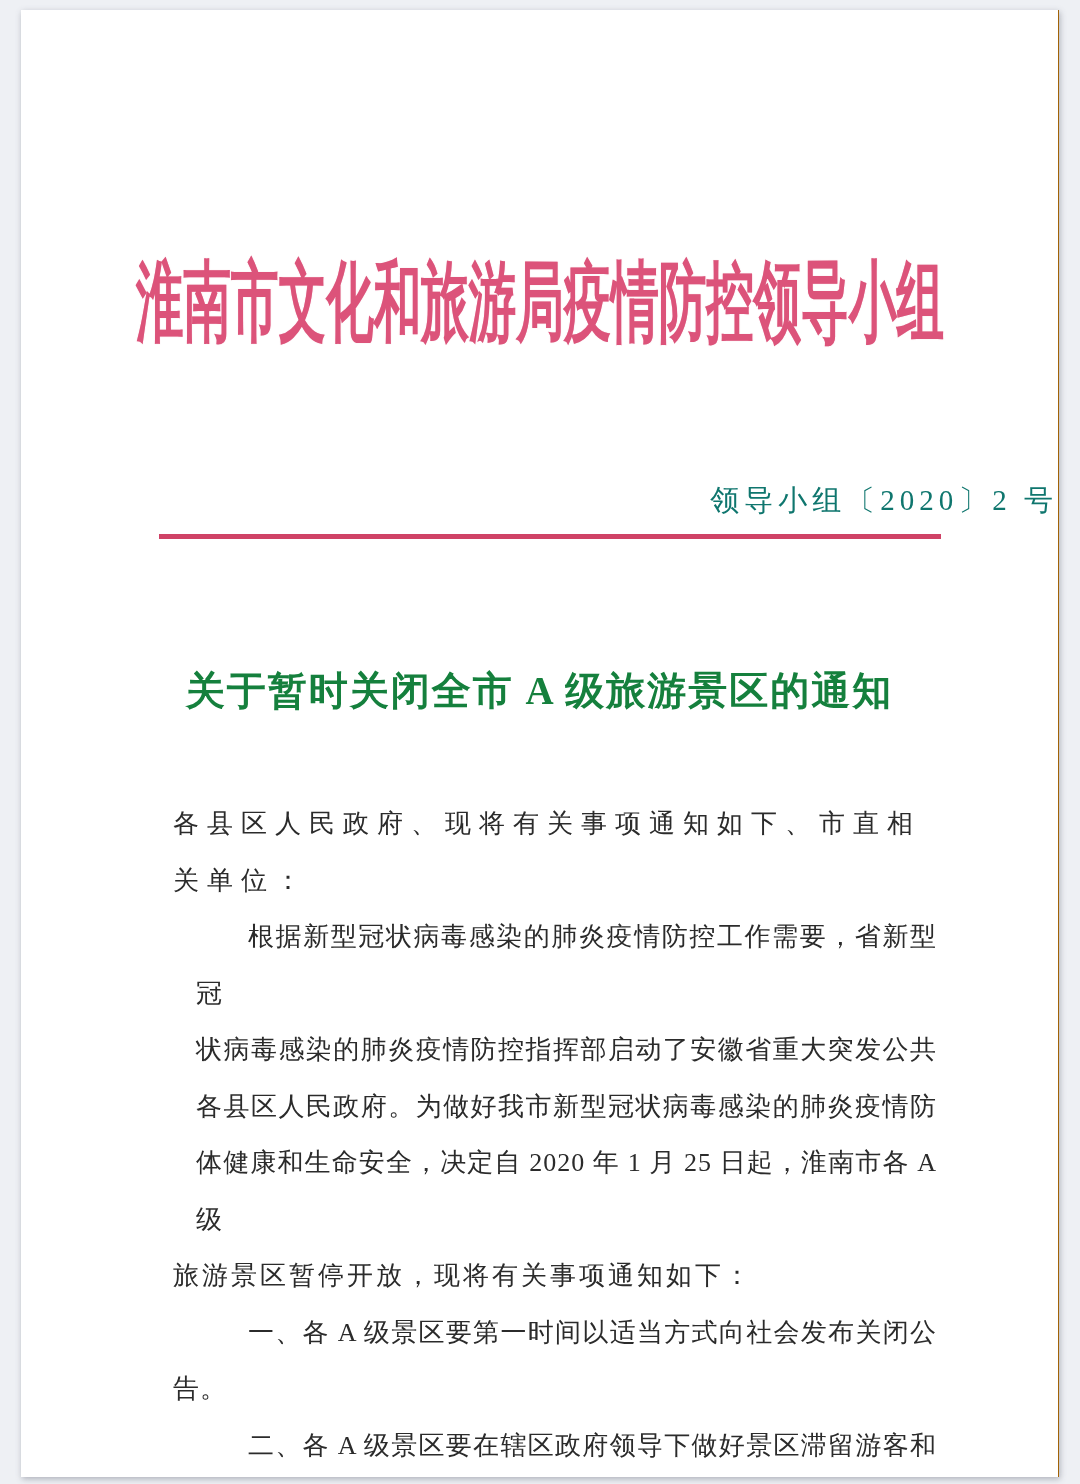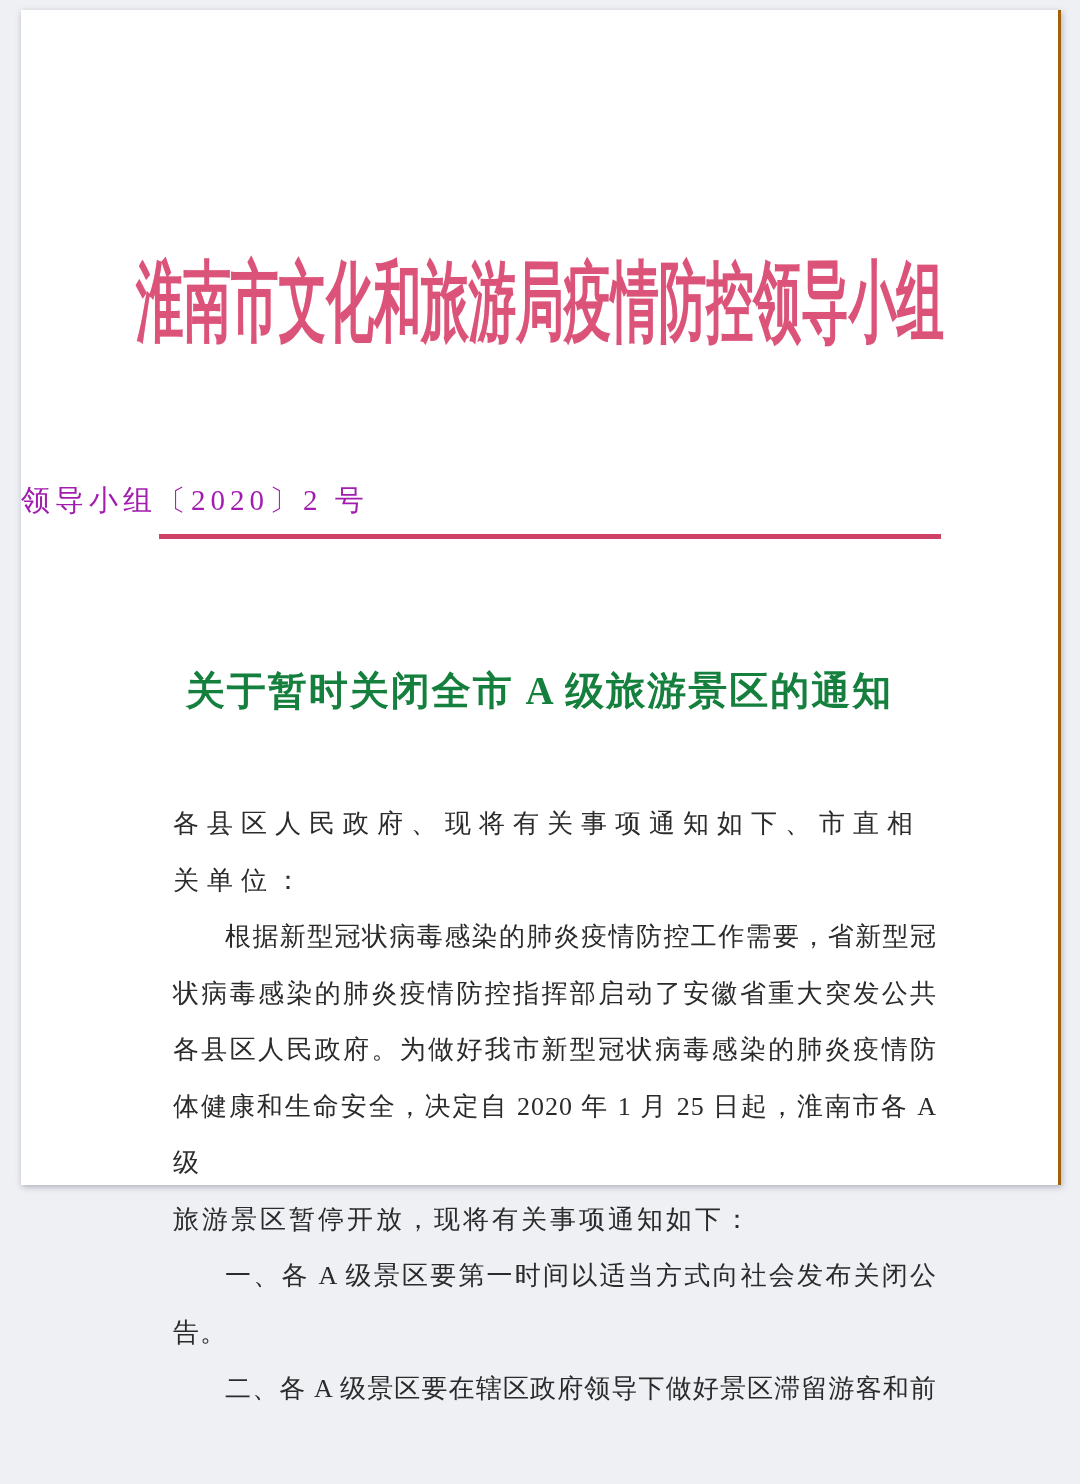--- a/index.html
+++ b/index.html
@@ -16,24 +16,24 @@
     position: absolute;
     left: 0; top: 0;
     width: 1080px; height: 1484px;
     background: #eef0f4;
   }
   .page {
     position: absolute;
     left: 21px;
     top: 10px;
     width: 1037px;
-    height: 1175px;
+    height: 1467px;
     background: #ffffff;
     box-shadow: 1px 2px 6px rgba(95,100,115,0.45);
-    border-right: 3px solid #a16207;
+    border-right: 1px solid #a16207;
   }
   .letterhead {
     position: absolute;
     top: 243px;
     left: 0;
     width: 100%;
     display: flex;
     justify-content: center;
     overflow: visible;
   }
@@ -46,24 +46,24 @@
     color: #dc537a;
     transform: scaleX(0.54);
     transform-origin: 50% 50%;
     text-shadow: 0 0 1px rgba(220,83,122,0.5);
   }
   .doc-number {
     position: absolute;
     top: 470px;
     left: 0;
     width: 100%;
-    text-align: left;
+    text-align: right;
     font-size: 29px;
     line-height: 40px;
-    color: #a21caf;
+    color: #0f766e;
     letter-spacing: 5px;
   }
   .red-rule {
     position: absolute;
     top: 524px;
     left: 138px;
     width: 782px;
     height: 5px;
     background: #cf4266;
   }
@@ -89,20 +89,21 @@
   .line {
     min-height: 56.5px;
     line-height: 56.5px;
     font-size: 26px;
     text-align: left;
     letter-spacing: 1px;
   }
   .fill {
     text-align: justify;
     text-align-last: justify;
+    margin-left: 23px;
   }
   .indent {
     text-indent: 52px;
   }
   .spread {
     letter-spacing: 8px;
   }
   .spread-sm {
     letter-spacing: 3px;
   }

